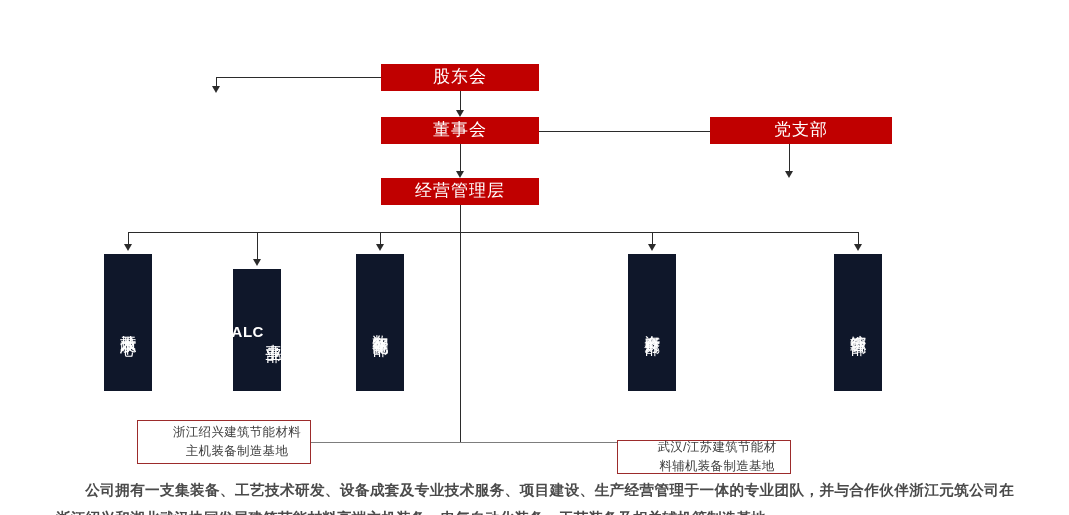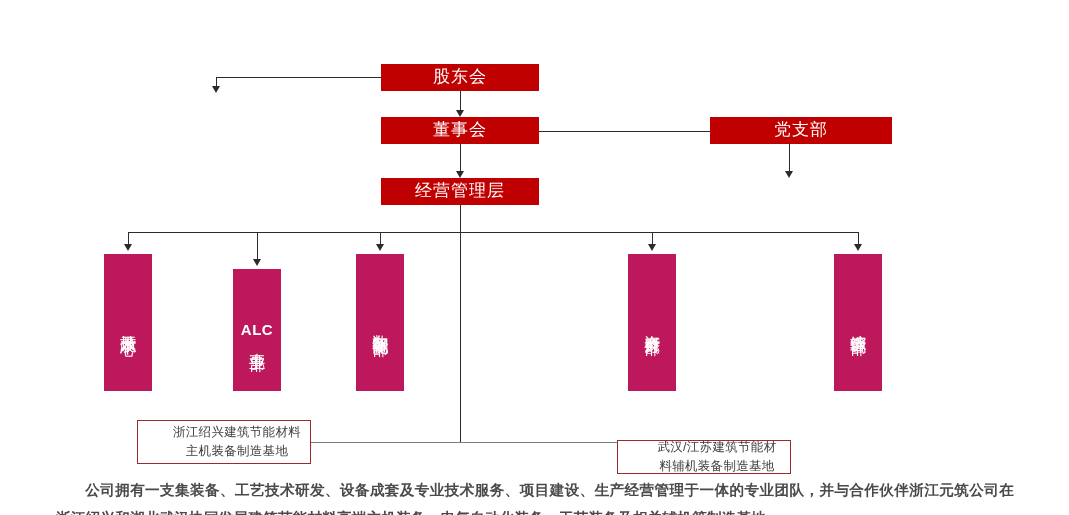--- a/index.html
+++ b/index.html
@@ -28,24 +28,24 @@
     justify-content: center;
     color: #ffffff;
     letter-spacing: 1px;
   }
   .node-red {
     background: #c00000;
     font-size: 17px;
     line-height: 1.1;
   }
   .node-gray {
-    background: #be185d;
+    background: #0f172a;
     font-size: 16px;
     line-height: 1.16;
-    flex-direction: column;
+    flex-direction: row;
     padding-top: 4px;
   }
   .node-gray .vchar {
     display: block;
     text-align: center;
   }
   .node-gray .latin {
     font-weight: bold;
     letter-spacing: 0.5px;
     font-size: 15px;

